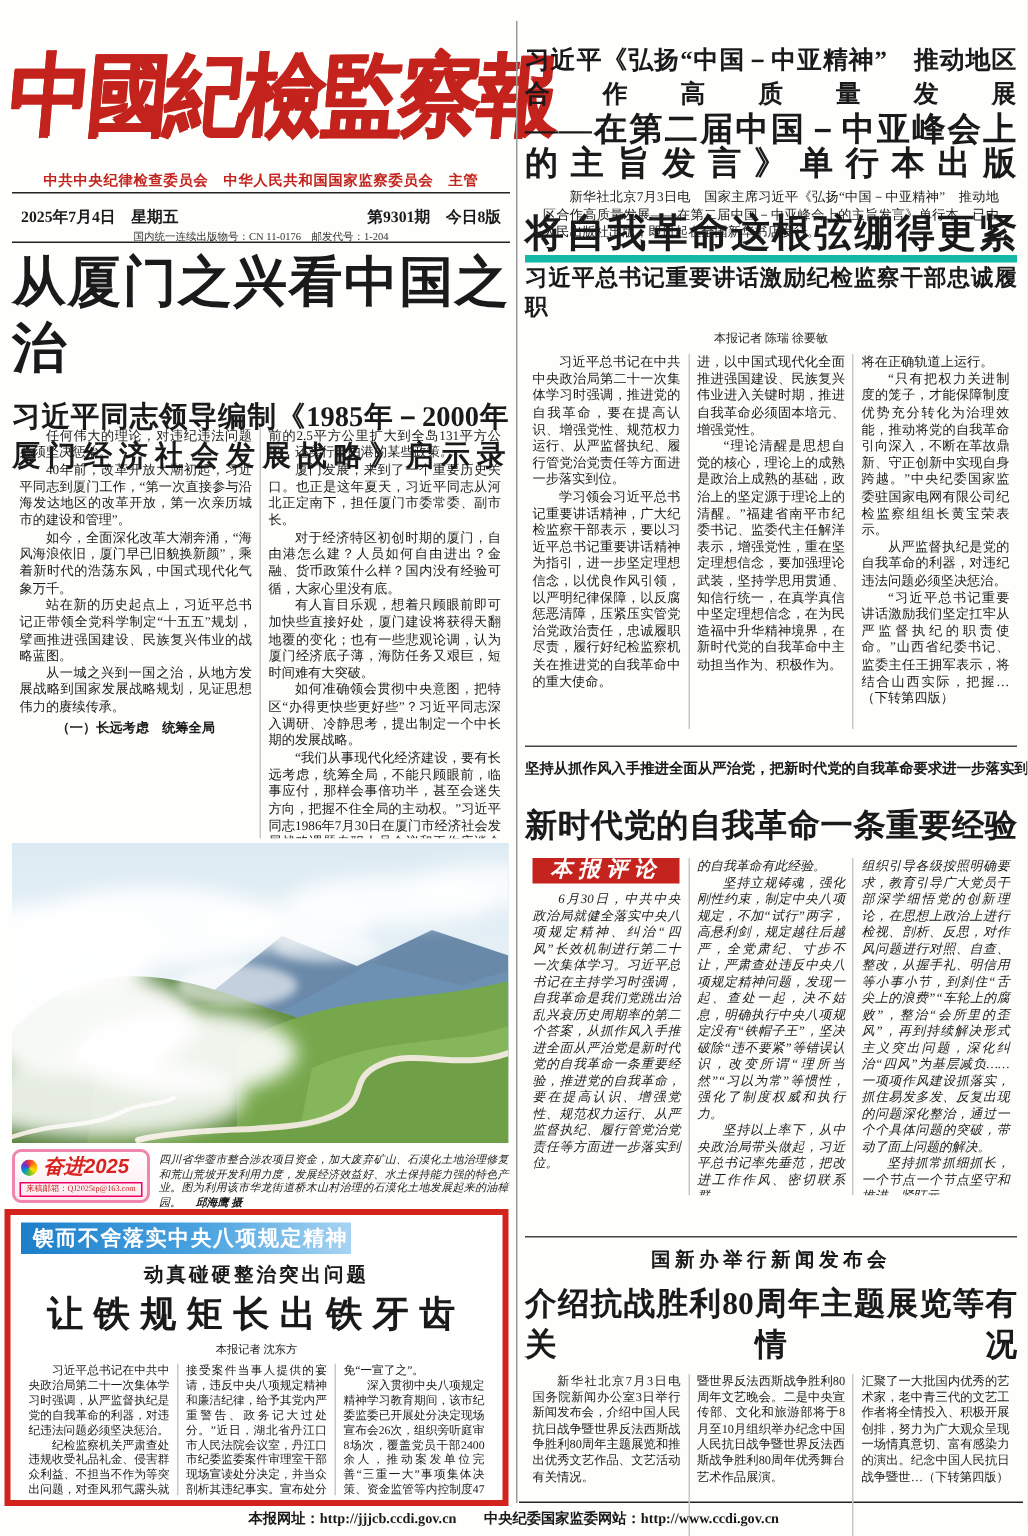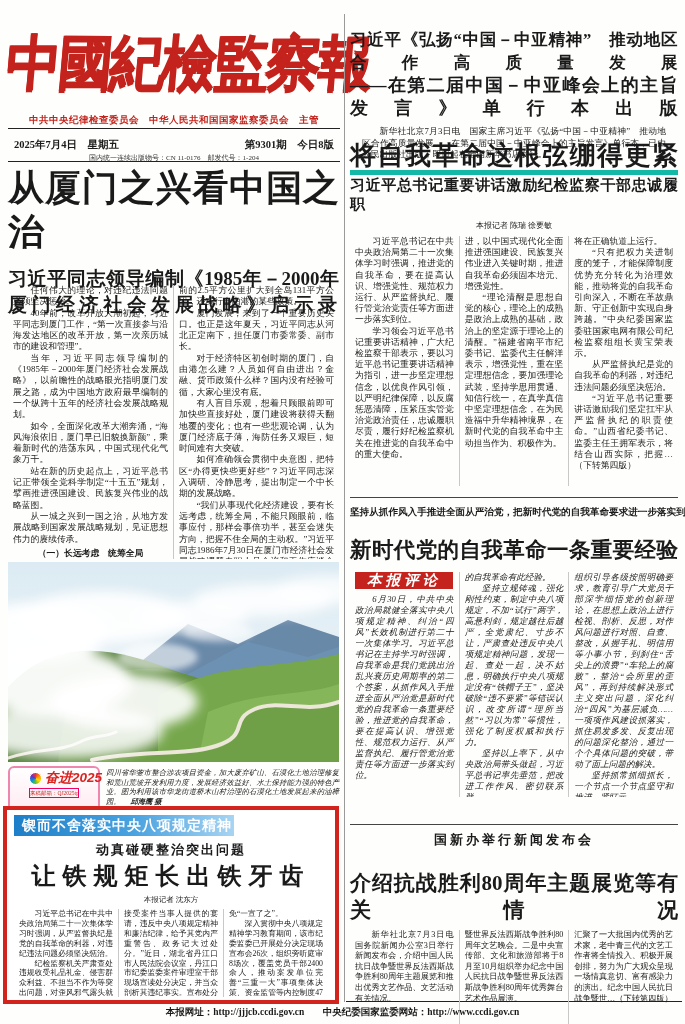--- a/index.html
+++ b/index.html
@@ -34,21 +34,21 @@
   
   .par{ text-indent:2em; text-align:justify; }
   .par.cont{ text-indent:0; }
   .par.head{ text-indent:0; text-align:center; font-weight:bold; margin:3px 0; font-family:"Liberation Sans","DejaVu Sans",sans-serif; }
   .cols{ display:flex; overflow:hidden; }
   .col{ flex:1; padding:0 5px; overflow:hidden; }
   .col + .col{ border-left:1px solid #c8c8c8; }
   
   .tr-art{ left:350px; top:28px; width:328px; }
   .tr-h{ font-size:16.5px; font-weight:900; line-height:23px; text-align:justify; text-align-last:justify; letter-spacing:.5px;}
-  .tr-h2{ font-size:18px; font-weight:900; line-height:23px; text-align:justify; text-align-last:justify; letter-spacing:.5px;}
+  .tr-h2{ font-size:22px; font-weight:900; line-height:23px; text-align:justify; text-align-last:justify; letter-spacing:.5px;}
   .tr-body{ margin-top:6px; padding:0 12px 9px; font-size:8.8px; line-height:11.5px; border-bottom:5px solid #14b8a6;}
   .tr-body .par{margin:0;}
   
   .sr-art{ left:350px; top:141px; width:328px; }
   .sr-h{ font-size:26px; font-weight:900; text-align:justify; text-align-last:justify; line-height:30px;}
   .sr-sub{ font-size:15px; font-weight:900; margin-top:5px; text-align:justify; text-align-last:justify; font-family:"Liberation Sans","DejaVu Sans",sans-serif;}
   .sr-by{ text-align:center; font-size:8px; margin:6px 0 5px; color:#222;}
   .sr-cols{ height:250px; font-size:8.8px; line-height:11.2px;}
   
   .ed-art{ left:350px; top:506px; width:328px; }
@@ -59,38 +59,38 @@
   .ed-cols .par{ font-style:italic;}
   
   .xm-art{ left:8px; top:166px; width:331px; }
   .xm-h{ font-size:36px; font-weight:900; font-family:"Liberation Sans","DejaVu Sans",sans-serif; text-align:justify; text-align-last:justify; line-height:44px; letter-spacing:0;}
   .xm-sub{ margin-top:12px; font-size:19px; font-weight:900; line-height:26px; text-align:justify; text-align-last:justify;}
   .xm-sub2{ font-size:19px; font-weight:900; line-height:26px; text-align:justify; text-align-last:justify; letter-spacing:2px;}
   .xm-cols{ left:8px; top:285px; width:331px; height:274px; font-size:8.8px; line-height:11.3px;}
   
   .photo{ left:8px; top:562px; width:331px; height:200px; overflow:hidden; background:#cfe0ea;}
   .cap-row{ left:8px; top:766px; width:331px; height:38px; display:flex; gap:6px;}
-  .logo-box{ width:92px; height:49px; border:2px solid #ef86ae; border-radius:6px; background:linear-gradient(#ffffff,#ffe9f1); padding:1px 19px; flex:none;}
+  .logo-box{ width:92px; height:36px; border:2px solid #ef86ae; border-radius:6px; background:linear-gradient(#ffffff,#ffe9f1); padding:1px 3px; flex:none;}
   .logo-top{ display:flex; align-items:center; gap:3px;}
   .pinwheel{ width:13px; height:13px; border-radius:50%; background:conic-gradient(#e33,#f90,#fd0,#6b3,#09c,#63c,#e33); flex:none; border:1px solid #fff;}
   .logo-title{ color:#d8231f; font-weight:900; font-style:italic; font-size:13.5px; font-family:"Liberation Sans","DejaVu Sans",sans-serif; white-space:nowrap;}
   .logo-sub{ margin-top:1px; border:1px solid #e06; color:#c5231d; font-size:5.5px; text-align:center; line-height:8px; white-space:nowrap; overflow:hidden;}
   .caption{ flex:1; font-size:7.3px; line-height:9.6px; font-style:italic; text-align:justify; padding-top:2px;}
   .credit{ display:inline-block; margin-left:8px; font-weight:bold;}
   
   .red-box{ left:3px; top:806px; width:336px; height:198px; border:4px solid #d2231c; background:#fff; padding:5px 7px;}
   .banner{ width:220px; height:21px; line-height:21px; background:linear-gradient(90deg,#1d7fc9,#4aa3e0 55%,#a8d4f2); color:#fff; font-weight:bold; font-size:14px; padding-left:8px; font-family:"Liberation Sans","DejaVu Sans",sans-serif; letter-spacing:1px;}
   .rb-over{ text-align:center; font-size:13px; font-weight:bold; margin-top:5px; letter-spacing:2px;}
   .rb-h{ text-align:center; font-size:24px; font-weight:900; letter-spacing:7px; margin-top:1px;}
   .rb-by{ text-align:center; font-size:7.5px; margin:3px 0 4px;}
   .rb-cols{ height:88px; font-size:7.8px; line-height:9.9px;}
   
   .pc-art{ left:350px; top:831px; width:328px;}
   .pc-over{ text-align:center; font-size:13px; font-weight:bold; letter-spacing:3px;}
-  .pc-h{ font-size:21px; font-weight:900; margin-top:21px; text-align:justify; text-align-last:justify; line-height:27px;}
+  .pc-h{ font-size:21px; font-weight:900; margin-top:7px; text-align:justify; text-align-last:justify; line-height:27px;}
   .pc-cols{ margin-top:6px; height:108px; font-size:8.2px; line-height:10.6px;}
   
   .footer{ left:0; top:1006px; width:685px; text-align:center; font-size:9.5px; font-weight:bold;}
   .footer span{ margin:0 8px;}
 </style>
 </head>
 <body>
 
 <div class="page">
 
@@ -161,21 +161,20 @@
 
   <div class="abs xm-art">
     <div class="xm-h">从厦门之兴看中国之治</div>
     <div class="xm-sub">习近平同志领导编制《1985年－2000年</div>
     <div class="xm-sub2">厦门经济社会发展战略》启示录</div>
   </div>
   <div class="abs cols xm-cols">
     <div class="col">
         <p class="par p">任何伟大的理论，对违纪违法问题必须坚决惩治。</p>
         <p class="par p">40年前，改革开放大潮初起，习近平同志到厦门工作，“第一次直接参与沿海发达地区的改革开放，第一次亲历城市的建设和管理”。</p>
-        <p class="par p">当年，习近平同志领导编制的《1985年－2000年厦门经济社会发展战略》，以前瞻性的战略眼光指明厦门发展之路，成为中国地方政府最早编制的一个纵跨十五年的经济社会发展战略规划。</p>
         <p class="par p">如今，全面深化改革大潮奔涌，“海风海浪依旧，厦门早已旧貌换新颜”，乘着新时代的浩荡东风，中国式现代化气象万千。</p>
         <p class="par p">站在新的历史起点上，习近平总书记正带领全党科学制定“十五五”规划，擘画推进强国建设、民族复兴伟业的战略蓝图。</p>
         <p class="par p">从一城之兴到一国之治，从地方发展战略到国家发展战略规划，见证思想伟力的赓续传承。</p>
         <p class="par head">（一）长远考虑　统筹全局</p>
       </div>
     <div class="col">
         <p class="par cont">前的2.5平方公里扩大到全岛131平方公里，还实行自由港的某些政策。</p>
         <p class="par p">厦门发展，来到了一个重要历史关口。也正是这年夏天，习近平同志从河北正定南下，担任厦门市委常委、副市长。</p>
         <p class="par p">对于经济特区初创时期的厦门，自由港怎么建？人员如何自由进出？金融、货币政策什么样？国内没有经验可循，大家心里没有底。</p>
         <p class="par p">有人盲目乐观，想着只顾眼前即可加快些直接好处，厦门建设将获得天翻地覆的变化；也有一些悲观论调，认为厦门经济底子薄，海防任务又艰巨，短时间难有大突破。</p>

